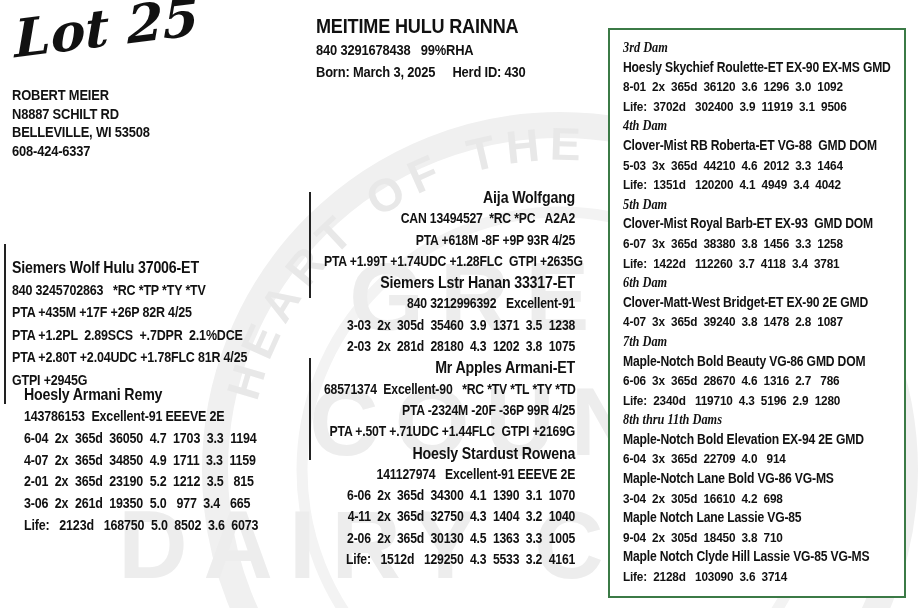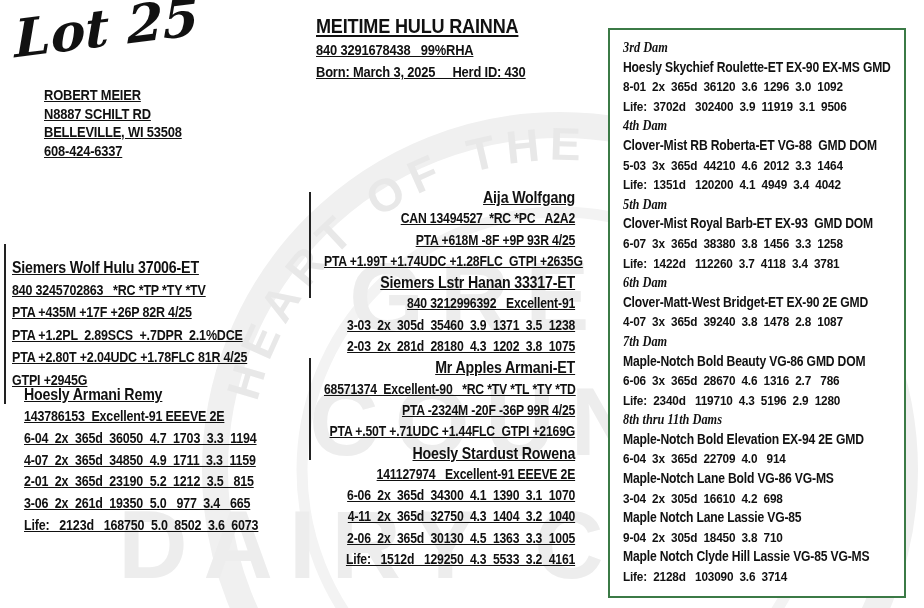--- a/index.html
+++ b/index.html
@@ -24,31 +24,31 @@
   .wm-arc-text{font-family:"Liberation Sans",sans-serif;font-weight:bold;font-size:46px;letter-spacing:9px;fill:#e8e8e8;}
   .wm-big{font-family:"Liberation Sans",sans-serif;font-weight:bold;font-size:96px;letter-spacing:16px;fill:#ededed;text-anchor:middle;}
   
   .ln{
     white-space:pre;
     transform:scaleX(.86);
     transform-origin:0 50%;
     font-weight:700;
     letter-spacing:-0.2px;
   }
-  .blk{position:absolute;z-index:2;text-decoration:underline;}
+  .blk{position:absolute;z-index:2;}
   
   .lot-script{
     position:absolute;left:14px;top:8px;z-index:2;
     font-family:"DejaVu Serif",serif;
     font-style:italic;font-weight:bold;
     font-size:52px;
     transform:rotate(-7deg) skewX(-6deg);
     transform-origin:0 0;
   }
-  .consignor{left:12px;top:86px;margin-left:32px;}
+  .consignor{left:12px;top:86px;}
   .consignor .ln{font-size:15px;line-height:18.5px;}
   
   .headline{left:316px;top:12px;width:300px;}
   .headline .h1{font-size:21px;line-height:27px;font-weight:700;transform:scaleX(.86);transform-origin:0 50%;white-space:pre;letter-spacing:-0.2px;}
   .headline .ln{font-size:15px;line-height:22px;}
   
   .ped-h{font-size:16.5px;font-weight:700;white-space:pre;transform:scaleX(.86);transform-origin:0 50%;letter-spacing:-0.2px;}
   .sire-blk{left:12px;top:256px;width:300px;}
   .sire-blk .ped-h{line-height:23px;}
   .sire-blk .ln{font-size:14.5px;line-height:22.4px;}

